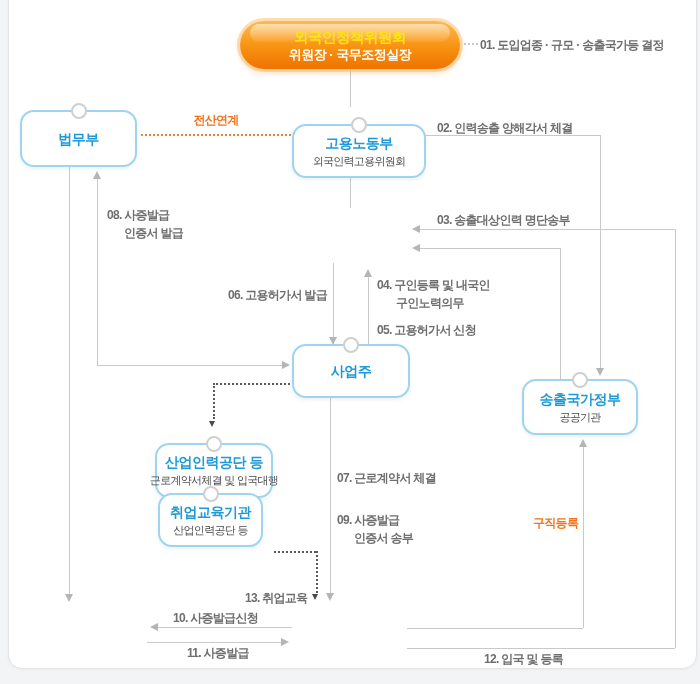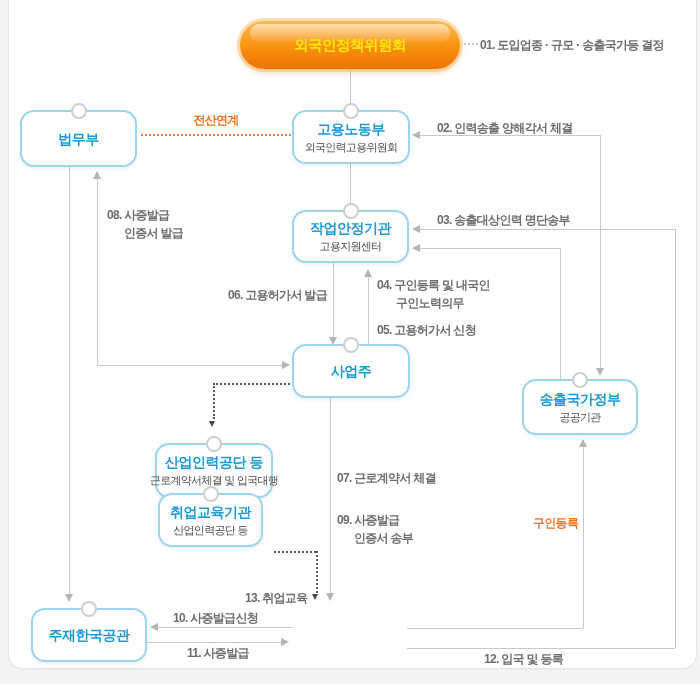--- a/index.html
+++ b/index.html
@@ -93,38 +93,34 @@
   <i class="ah d" style="left:326px;top:593px;"></i>
   <i class="ah u" style="left:579px;top:439px;"></i>
   <i class="ah l" style="left:150px;top:623px;"></i>
   <i class="ah r" style="left:281px;top:638px;"></i>
   <i class="ah bd" style="left:209px;top:421px;"></i>
   <i class="ah bd" style="left:209px;top:515px;"></i>
   <i class="ah bd" style="left:312px;top:594px;"></i>
 
   <div class="pill">
     <div class="pt">외국인정책위원회</div>
+    <div class="ps">위원장 · 국무조정실장</div>
   </div>
 
   <div class="node" style="left:20px;top:110px;width:117px;height:57px;">
     <i class="notch"></i>
     <div class="nt">법무부</div>
   </div>
 
-  <div class="node" style="left:292px;top:110px;width:118px;height:54px;">
+  <div class="node" style="left:292px;top:124px;width:134px;height:54px;">
     <i class="notch"></i>
     <div class="nt">고용노동부</div>
     <div class="ns">외국인력고용위원회</div>
   </div>
 
-  <div class="node" style="left:292px;top:210px;width:117px;height:53px;">
-    <i class="notch"></i>
-    <div class="nt">작업안정기관</div>
-    <div class="ns">고용지원센터</div>
-  </div>
 
   <div class="node" style="left:292px;top:344px;width:118px;height:54px;">
     <i class="notch"></i>
     <div class="nt">사업주</div>
   </div>
 
   <div class="node" style="left:522px;top:379px;width:116px;height:56px;">
     <i class="notch"></i>
     <div class="nt">송출국가정부</div>
     <div class="ns">공공기관</div>
@@ -135,38 +131,34 @@
     <div class="nt">산업인력공단 등</div>
     <div class="ns">근로계약서체결 및 입국대행</div>
   </div>
 
   <div class="node" style="left:158px;top:493px;width:105px;height:54px;">
     <i class="notch"></i>
     <div class="nt">취업교육기관</div>
     <div class="ns">산업인력공단 등</div>
   </div>
 
-  <div class="node" style="left:31px;top:608px;width:116px;height:54px;">
-    <i class="notch"></i>
-    <div class="nt">주재한국공관</div>
-  </div>
 
 
   <span class="lbl" style="left:480px;top:38px;">01. 도입업종 · 규모 · 송출국가등 결정</span>
   <span class="lbl" style="left:437px;top:121px;">02. 인력송출 양해각서 체결</span>
   <span class="lbl" style="left:437px;top:213px;">03. 송출대상인력 명단송부</span>
   <span class="lbl" style="left:377px;top:278px;">04. 구인등록 및 내국인</span>
   <span class="lbl" style="left:396px;top:296px;">구인노력의무</span>
   <span class="lbl" style="left:377px;top:323px;">05. 고용허가서 신청</span>
   <span class="lbl" style="left:228px;top:288px;">06. 고용허가서 발급</span>
   <span class="lbl" style="left:337px;top:471px;">07. 근로계약서 체결</span>
   <span class="lbl" style="left:107px;top:208px;">08. 사증발급</span>
   <span class="lbl" style="left:124px;top:226px;">인증서 발급</span>
   <span class="lbl" style="left:337px;top:513px;">09. 사증발급</span>
   <span class="lbl" style="left:354px;top:531px;">인증서 송부</span>
   <span class="lbl" style="left:173px;top:611px;text-align:right;">10. 사증발급신청</span>
   <span class="lbl" style="left:187px;top:646px;">11. 사증발급</span>
   <span class="lbl" style="left:484px;top:652px;">12. 입국 및 등록</span>
   <span class="lbl" style="left:245px;top:578px;margin-top:13px;">13. 취업교육</span>
 
   <span class="olbl" style="left:141px;top:113px;width:150px;text-align:center;font-family:Liberation Serif, serif;">전산연계</span>
-  <span class="olbl" style="left:533px;top:516px;">구인등록</span>
+  <span class="olbl" style="left:533px;top:516px;">구직등록</span>
 </div>
 
 </body></html>

